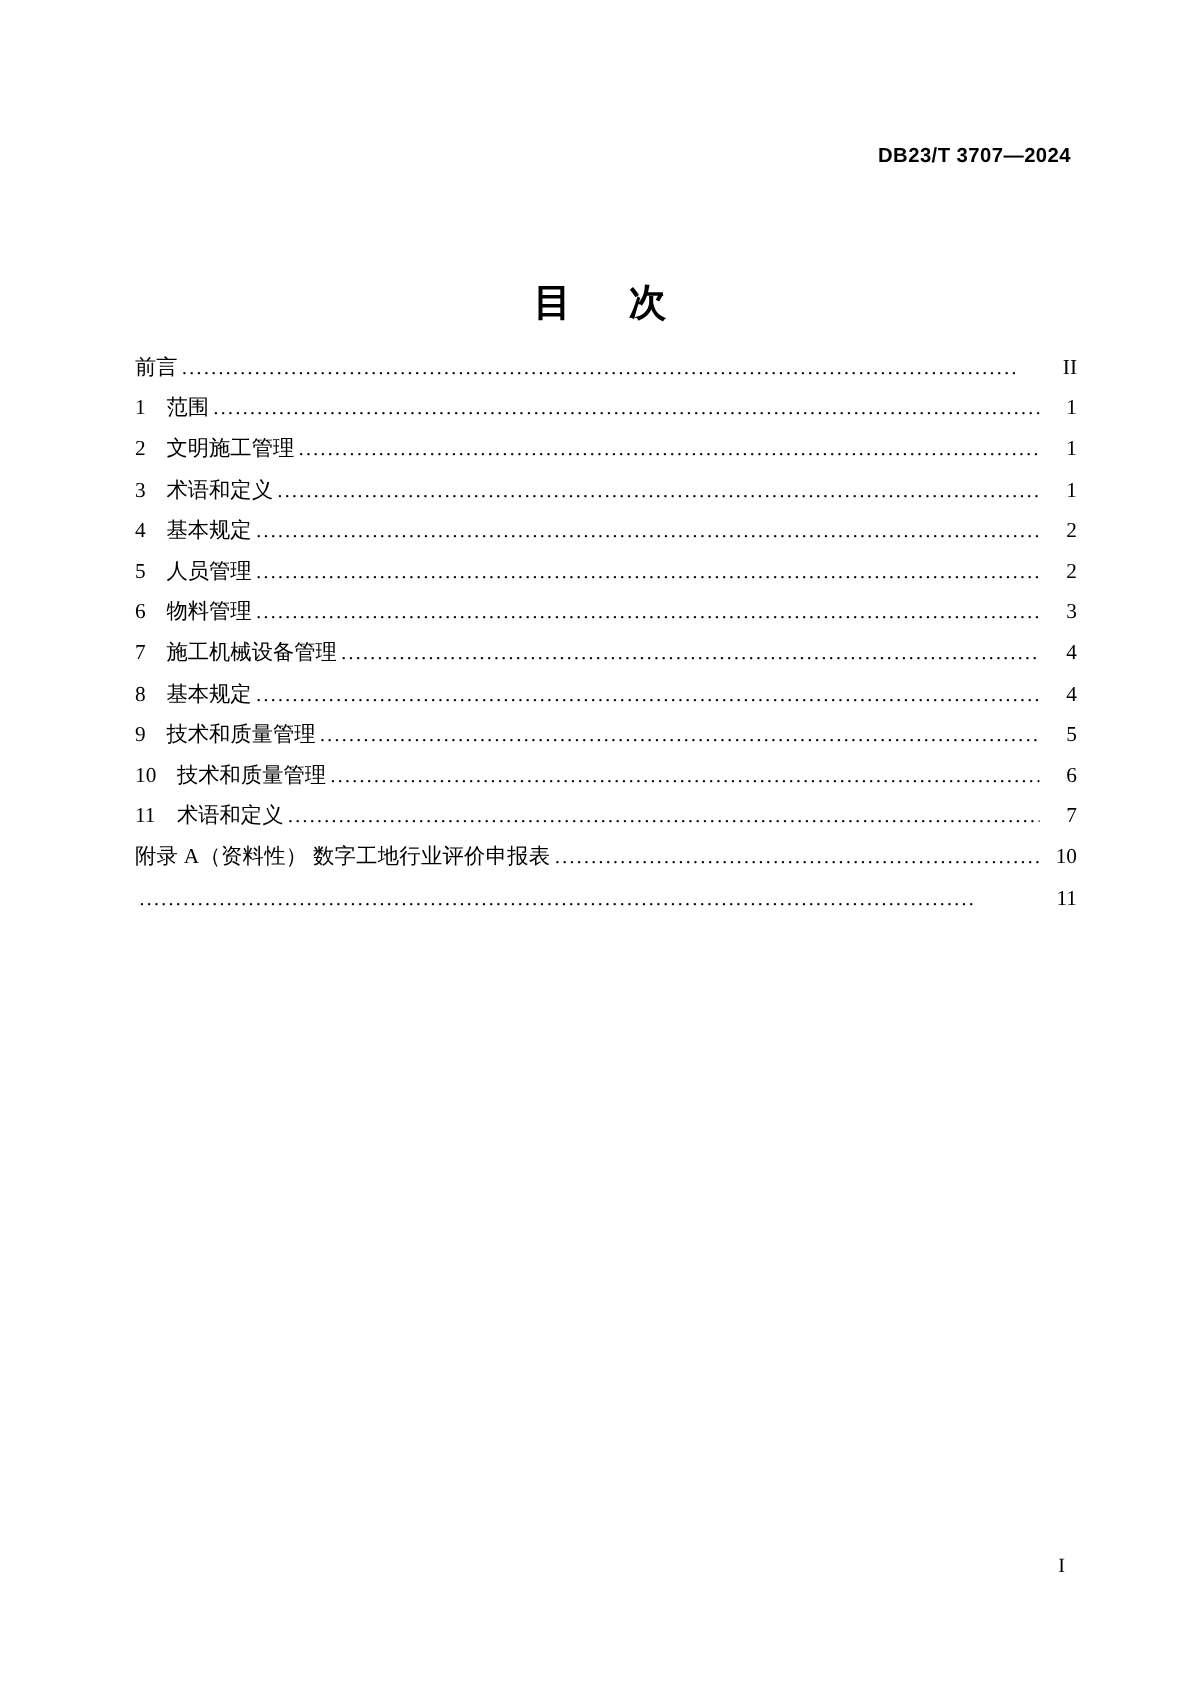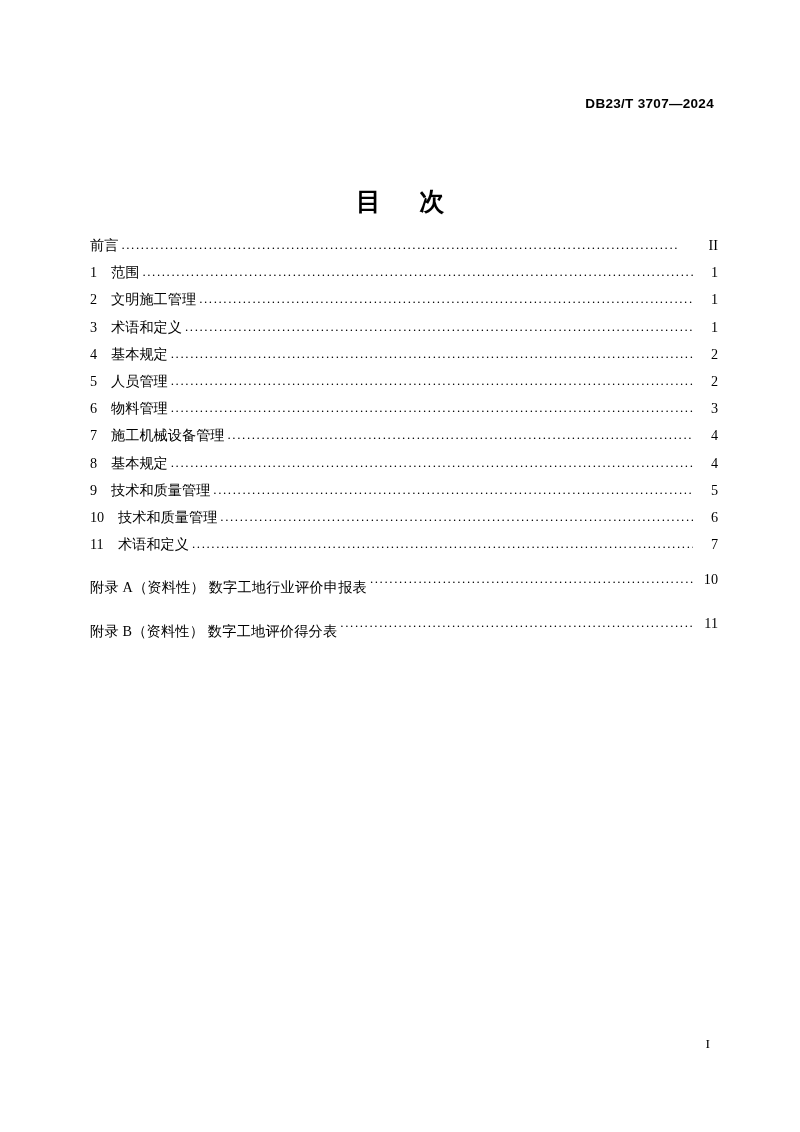--- a/index.html
+++ b/index.html
@@ -80,21 +80,21 @@
   }
   .toc-row .page-no {
     flex: 0 0 auto;
     text-align: right;
     min-width: 22px;
     font-family: Liberation Serif, serif;
   }
   .r-front .label { margin-left: 0; }
   .n1 { width: 21px; }
   .n2 { width: 28px; }
-  .app-label { letter-spacing: 0.2px; margin-top: 16px; }
+  .app-label { letter-spacing: 0.2px; }
 
   
   .footer-page {
     position: absolute;
     bottom: 80px;
     right: 90px;
     font-size: 13.5px;
     font-family: "Liberation Serif", "DejaVu Serif", serif;
   }
 </style>
@@ -192,21 +192,20 @@
       <span class="page-no">7</span>
     </div>
 
     <div class="toc-row">
       <span class="label app-label">附录 A（资料性）    数字工地行业评价申报表</span>
       <span class="dots">...................................................................................................................</span>
       <span class="page-no">10</span>
     </div>
 
     <div class="toc-row">
-      <span class="label app-label">附录 B（资料性）    数字工地评价得分表</span>
       <span class="dots">...................................................................................................................</span>
       <span class="page-no">11</span>
     </div>
 
   </div>
 
   <div class="footer-page">I</div>
 
 </div>
 

